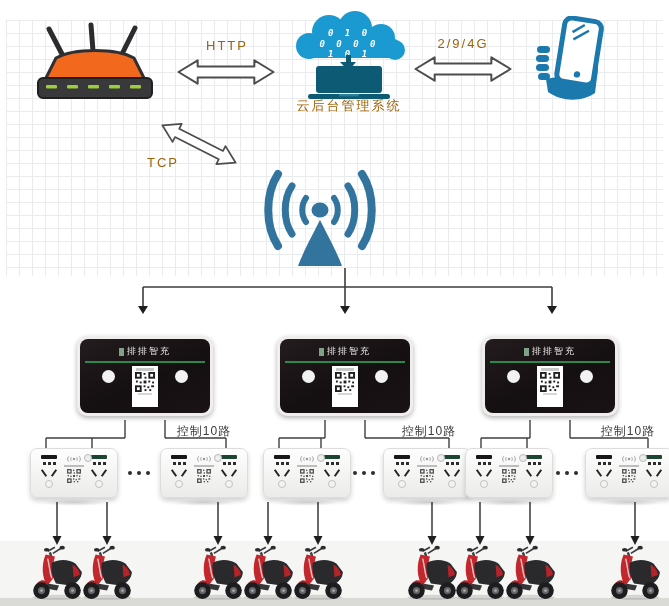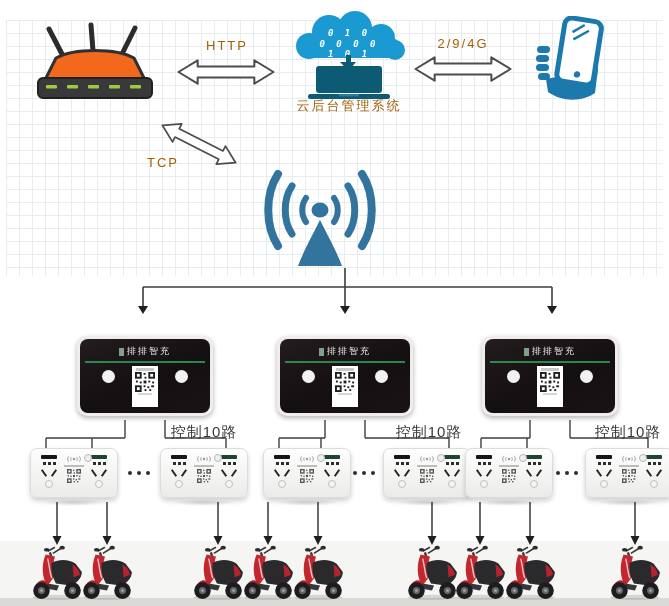--- a/index.html
+++ b/index.html
@@ -4,21 +4,21 @@
 <style>
   html,body{margin:0;padding:0;background:#fff;}
   .stage{position:relative;width:669px;height:606px;background:#fff;overflow:hidden;
          font-family:"Liberation Sans","DejaVu Sans",sans-serif;}
   .grid{position:absolute;left:6px;top:20px;width:657px;height:256px;
         background-image:linear-gradient(to right,#e9ecee 1px,transparent 1px),
                          linear-gradient(to bottom,#e9ecee 1px,transparent 1px);
         background-size:13px 13px;}
   .abs{position:absolute;}
   .lbl{position:absolute;color:#a16207;font-size:13px;letter-spacing:2px;text-align:center;}
-  .lbl.small{font-size:15px;color:#3a3a3a;letter-spacing:1px;}
+  .lbl.small{font-size:12px;color:#3a3a3a;letter-spacing:1px;}
   svg.dbl{position:absolute;overflow:visible;}
 
   
   .controller{position:absolute;width:136px;height:80px;top:336px;border-radius:10px;
               background:#efeeec;box-shadow:0 2px 5px rgba(0,0,0,.3);padding:3px;box-sizing:border-box;}
   .ctrl-face{position:relative;width:100%;height:100%;border-radius:8px;overflow:hidden;
              background:linear-gradient(155deg,#241c1e 0%,#140f11 55%,#1a1315 100%);}
   .brand{position:absolute;top:6px;left:0;right:0;text-align:center;color:#ececec;
          font-size:9px;letter-spacing:2px;white-space:nowrap;}
   .brand-logo{display:inline-block;width:5px;height:8px;background:#9fd0ae;opacity:.75;

